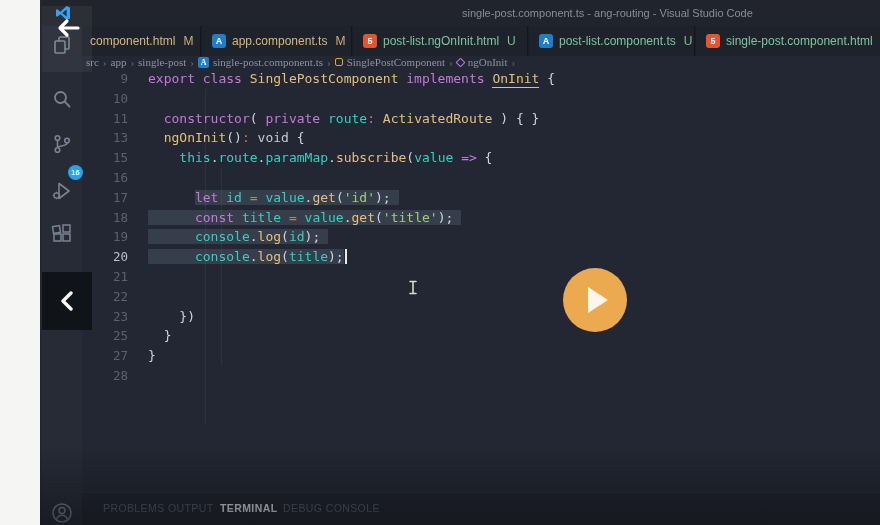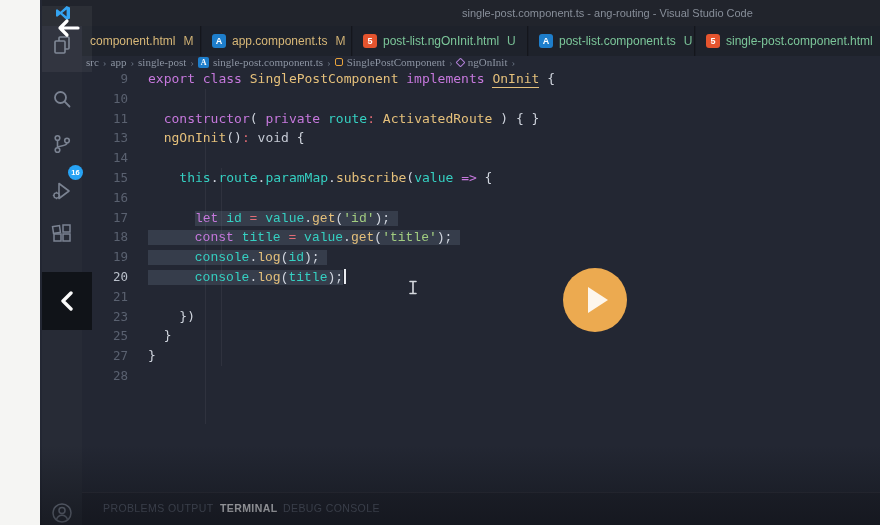--- a/index.html
+++ b/index.html
@@ -41,21 +41,21 @@
   .sym-class { width:8px; height:8px; border:1.5px solid #e8a33d; border-radius:2px; }
   .sym-method { width:7px; height:7px; border:1.5px solid #b180d7; transform:rotate(45deg); border-radius:1px; }
 
   
   .editor-lines { position:absolute; left:40px; top:69px; right:0; }
   .line { height:19.8px; line-height:19.8px; display:flex;
           font-family:"DejaVu Sans Mono", monospace; font-size:13px; }
   .ln { flex:0 0 48px; text-align:right; color:#5a6170; font-size:12.5px; }
   .ln.active { color:#bac0cb; }
   .code { margin-left:20px; white-space:pre; }
-  .code .sel { background:rgba(125,140,165,.22);font-family:Liberation Mono, monospace; }
+  .code .sel { background:rgba(125,140,165,.22); }
   .code .u { border-bottom:1px solid #e5c07b; padding-bottom:1px; }
   .caret { display:inline-block; width:2px; height:15px; background:#e9ebf0; margin-left:1px;
            vertical-align:-3px; }
   .guide { position:absolute; width:1px; background:rgba(255,255,255,.055); }
   .g1 { left:165px; top:89px; height:335px; }
   .g2 { left:181px; top:168px; height:198px; }
 
   
   .activitybar { position:absolute; left:2px; top:26px; width:40px; bottom:0; background:#272b36; }
   .abar-icon { position:absolute; left:9px; width:22px; height:22px; color:#7b8392; }
@@ -166,24 +166,20 @@
         </div>
         <div class="line">
           <span class="ln">11</span>
           <span class="code"><span style="color: rgb(197, 202, 212);">  </span><span style="color: rgb(198, 120, 221);">constructor</span><span style="color: rgb(208, 213, 222);">( </span><span style="color: rgb(198, 120, 221);">private</span><span style="color: rgb(197, 202, 212);"> </span><span style="color: rgb(53, 208, 194);">route</span><span style="color: rgb(224, 108, 117);">:</span><span style="color: rgb(197, 202, 212);"> </span><span style="color: rgb(229, 192, 123);">ActivatedRoute</span><span style="color: rgb(208, 213, 222);"> ) { }</span></span>
         </div>
         <div class="line">
           <span class="ln">13</span>
           <span class="code"><span style="color: rgb(197, 202, 212);">  </span><span style="color: rgb(229, 192, 123);">ngOnInit</span><span style="color: rgb(208, 213, 222);">()</span><span style="color: rgb(224, 108, 117);">:</span><span style="color: rgb(197, 202, 212);"> void </span><span style="color: rgb(208, 213, 222);">{</span></span>
         </div>
         <div class="line">
-          <span class="ln">14</span>
-          <span class="code"></span>
-        </div>
-        <div class="line">
           <span class="ln">15</span>
           <span class="code"><span style="color: rgb(197, 202, 212);">    </span><span style="color: rgb(53, 208, 194);">this</span><span style="color: rgb(208, 213, 222);">.</span><span style="color: rgb(53, 208, 194);">route</span><span style="color: rgb(208, 213, 222);">.</span><span style="color: rgb(53, 208, 194);">paramMap</span><span style="color: rgb(208, 213, 222);">.</span><span style="color: rgb(229, 192, 123);">subscribe</span><span style="color: rgb(208, 213, 222);">(</span><span style="color: rgb(53, 208, 194);">value</span><span style="color: rgb(197, 202, 212);"> </span><span style="color: rgb(198, 120, 221);">=&gt;</span><span style="color: rgb(197, 202, 212);"> </span><span style="color: rgb(208, 213, 222);">{</span></span>
         </div>
         <div class="line">
           <span class="ln">16</span>
           <span class="code"></span>
         </div>
         <div class="line">
           <span class="ln">17</span>
           <span class="code"><span style="color: rgb(197, 202, 212);">      </span><span class="sel" style="color: rgb(198, 120, 221);">let</span><span class="sel" style="color: rgb(197, 202, 212);"> </span><span class="sel" style="color: rgb(53, 208, 194);">id</span><span class="sel" style="color: rgb(197, 202, 212);"> </span><span class="sel" style="color: rgb(224, 108, 117);">=</span><span class="sel" style="color: rgb(197, 202, 212);"> </span><span class="sel" style="color: rgb(53, 208, 194);">value</span><span class="sel" style="color: rgb(208, 213, 222);">.</span><span class="sel" style="color: rgb(229, 192, 123);">get</span><span class="sel" style="color: rgb(208, 213, 222);">(</span><span class="sel" style="color: rgb(162, 205, 128);">'id'</span><span class="sel" style="color: rgb(208, 213, 222);">);</span><span class="sel" style="color: rgb(197, 202, 212);"> </span></span>
@@ -195,20 +191,24 @@
         <div class="line">
           <span class="ln">19</span>
           <span class="code"><span class="sel" style="color: rgb(197, 202, 212);">      </span><span class="sel" style="color: rgb(53, 208, 194);">console</span><span class="sel" style="color: rgb(208, 213, 222);">.</span><span class="sel" style="color: rgb(229, 192, 123);">log</span><span class="sel" style="color: rgb(208, 213, 222);">(</span><span class="sel" style="color: rgb(53, 208, 194);">id</span><span class="sel" style="color: rgb(208, 213, 222);">);</span><span class="sel" style="color: rgb(197, 202, 212);"> </span></span>
         </div>
         <div class="line">
           <span class="ln active">20</span>
           <span class="code"><span class="sel" style="color: rgb(197, 202, 212);">      </span><span class="sel" style="color: rgb(53, 208, 194);">console</span><span class="sel" style="color: rgb(208, 213, 222);">.</span><span class="sel" style="color: rgb(229, 192, 123);">log</span><span class="sel" style="color: rgb(208, 213, 222);">(</span><span class="sel" style="color: rgb(53, 208, 194);">title</span><span class="sel" style="color: rgb(208, 213, 222);">);</span><span class="caret"></span></span>
         </div>
         <div class="line">
           <span class="ln">21</span>
+          <span class="code"></span>
+        </div>
+        <div class="line">
+          <span class="ln">22</span>
           <span class="code"></span>
         </div>
         <div class="line">
           <span class="ln">23</span>
           <span class="code"><span style="color: rgb(197, 202, 212);">    </span><span style="color: rgb(208, 213, 222);">})</span></span>
         </div>
         <div class="line">
           <span class="ln">25</span>
           <span class="code"><span style="color: rgb(197, 202, 212);">  </span><span style="color: rgb(208, 213, 222);">}</span></span>
         </div>

